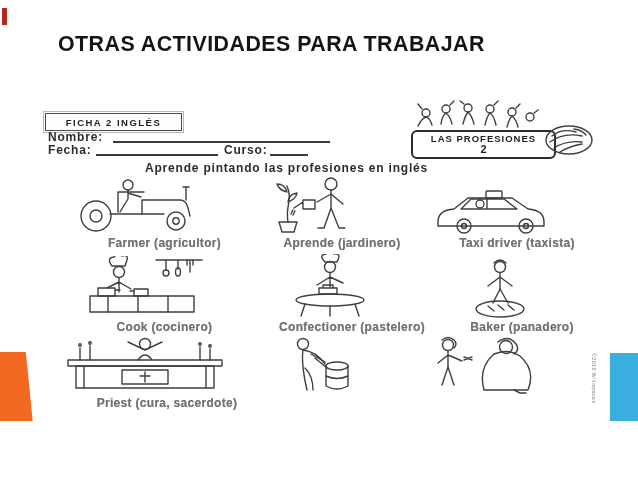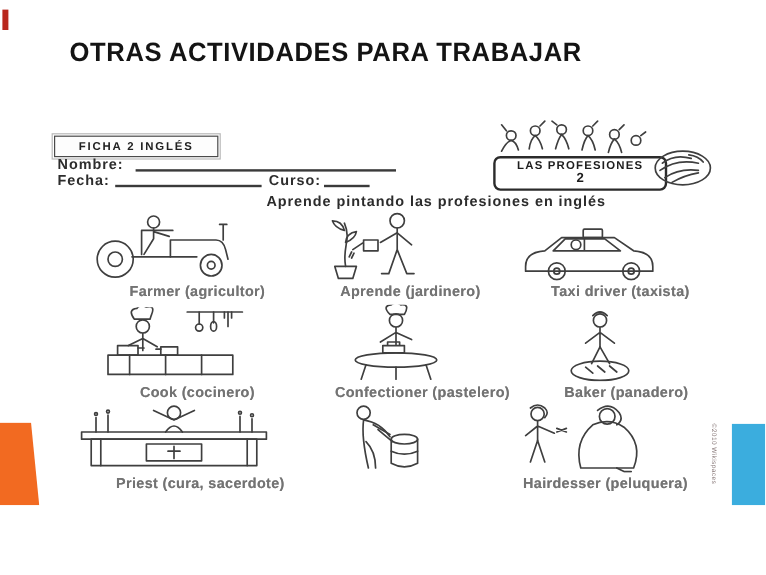--- a/index.html
+++ b/index.html
@@ -33,21 +33,21 @@
   .unit-box{
     position:absolute;left:411px;top:130px;width:141px;height:25px;
     border:2px solid #2b2b2b;border-radius:6px;background:#fff;
     display:flex;flex-direction:column;align-items:center;justify-content:center;line-height:1.05;
   }
   .unit-title{font-size:9.5px;font-weight:700;letter-spacing:1px;color:#1d1d1d;}
   .unit-number{font-size:11px;font-weight:700;color:#1d1d1d;}
   .doodle-kids{position:absolute;left:408px;top:100px;}
   .stamp{position:absolute;left:544px;top:124px;}
   .subtitle{
-    position:absolute;left:145px;top:161px;width:360px;text-align:right;
+    position:absolute;left:145px;top:161px;width:360px;text-align:left;
     font-size:12px;font-weight:700;letter-spacing:.8px;color:#2c2c2c;
   }
   .credit{
     position:absolute;left:597px;top:353px;width:52px;
     font-size:5.5px;color:#8a7b7b;letter-spacing:.3px;white-space:nowrap;
     transform:rotate(90deg);transform-origin:left top;
   }
   
   .cell{position:absolute;display:flex;flex-direction:column;align-items:center;}
   .cell svg{display:block;}
@@ -259,17 +259,16 @@
           <circle cx="30" cy="11" r="5.5"></circle>
           <path d="M30 17 v16 M30 21 l14 6 M30 21 l-10 8"></path>
           <path d="M30 33 l-6 18 M30 33 l6 18"></path>
           <path d="M46 26 l8 -3 m-8 0 l8 3"></path>
           <path d="M80 8 q10 -8 18 2 q4 6 -2 10"></path>
           <circle cx="88" cy="13" r="6.5"></circle>
           <path d="M76 20 q-16 14 -10 36 h44 q8 -20 -8 -34 q-12 -8 -26 -2 z"></path>
           <path d="M96 56 l6 3 h6"></path>
         </g>
       </svg>
-      <div class="caption">Hairdesser (peluquera)</div>
     </div>
 
   </div>
 </div>
 
 </body></html>

